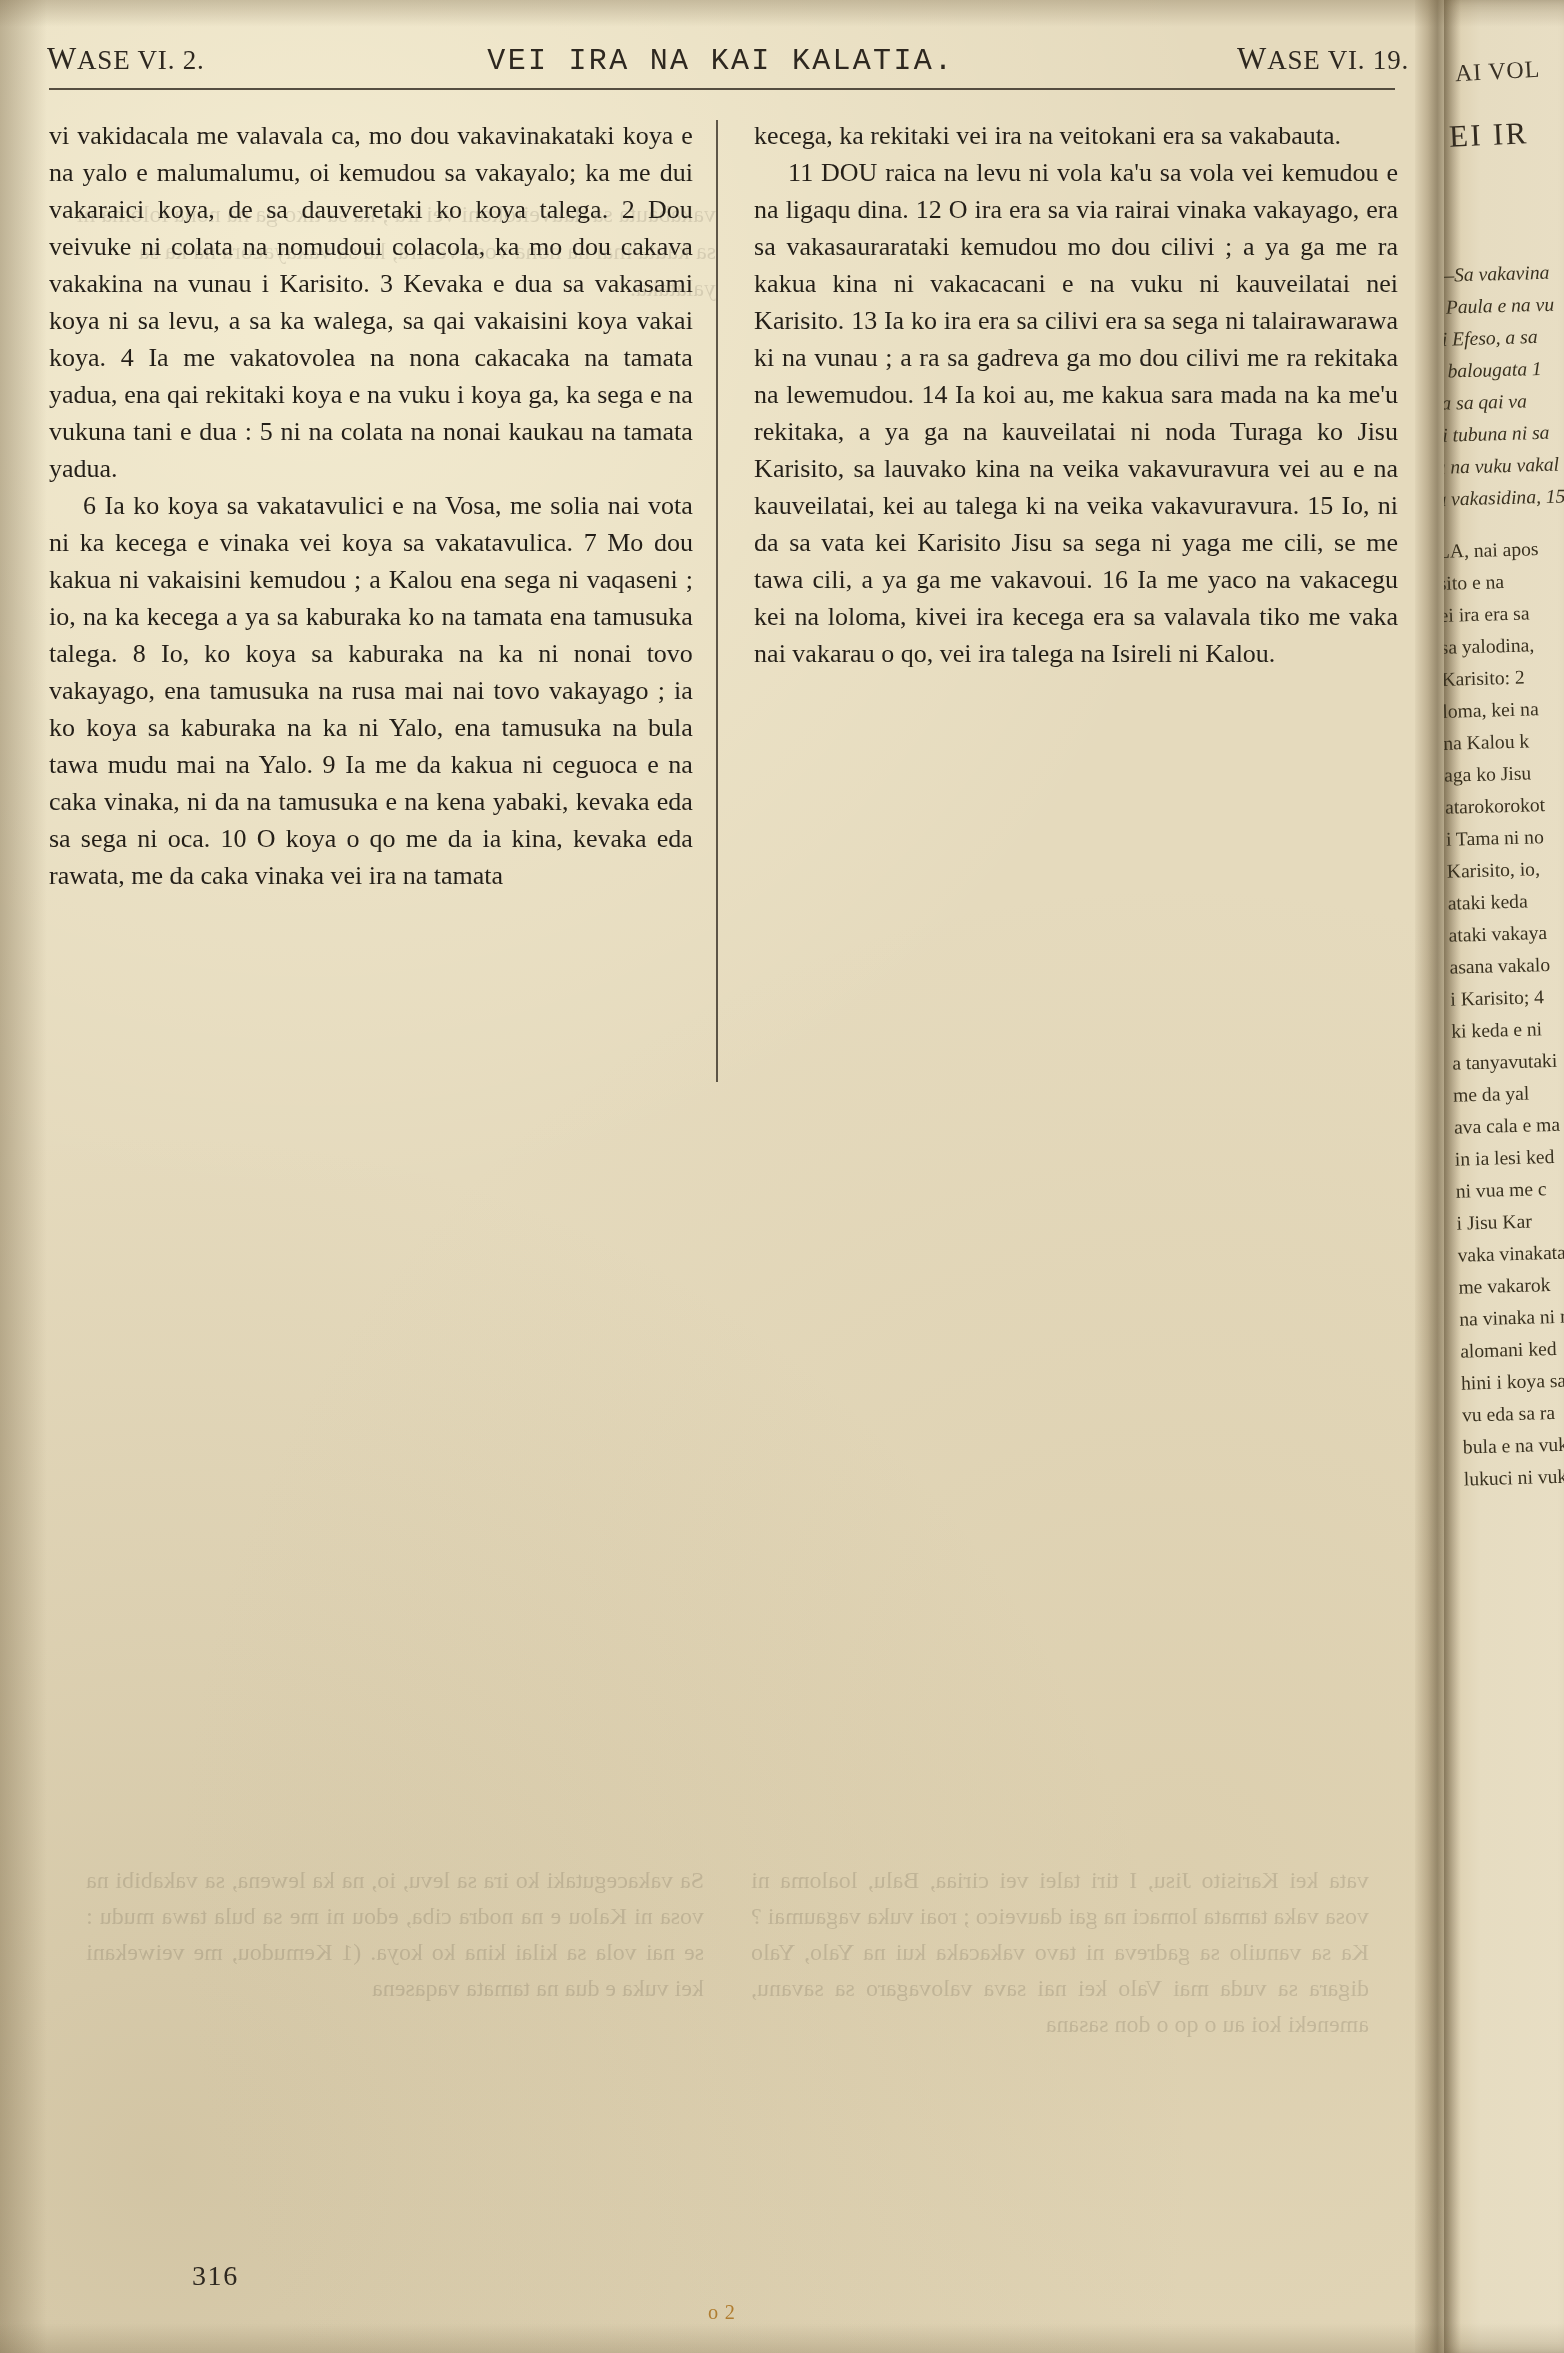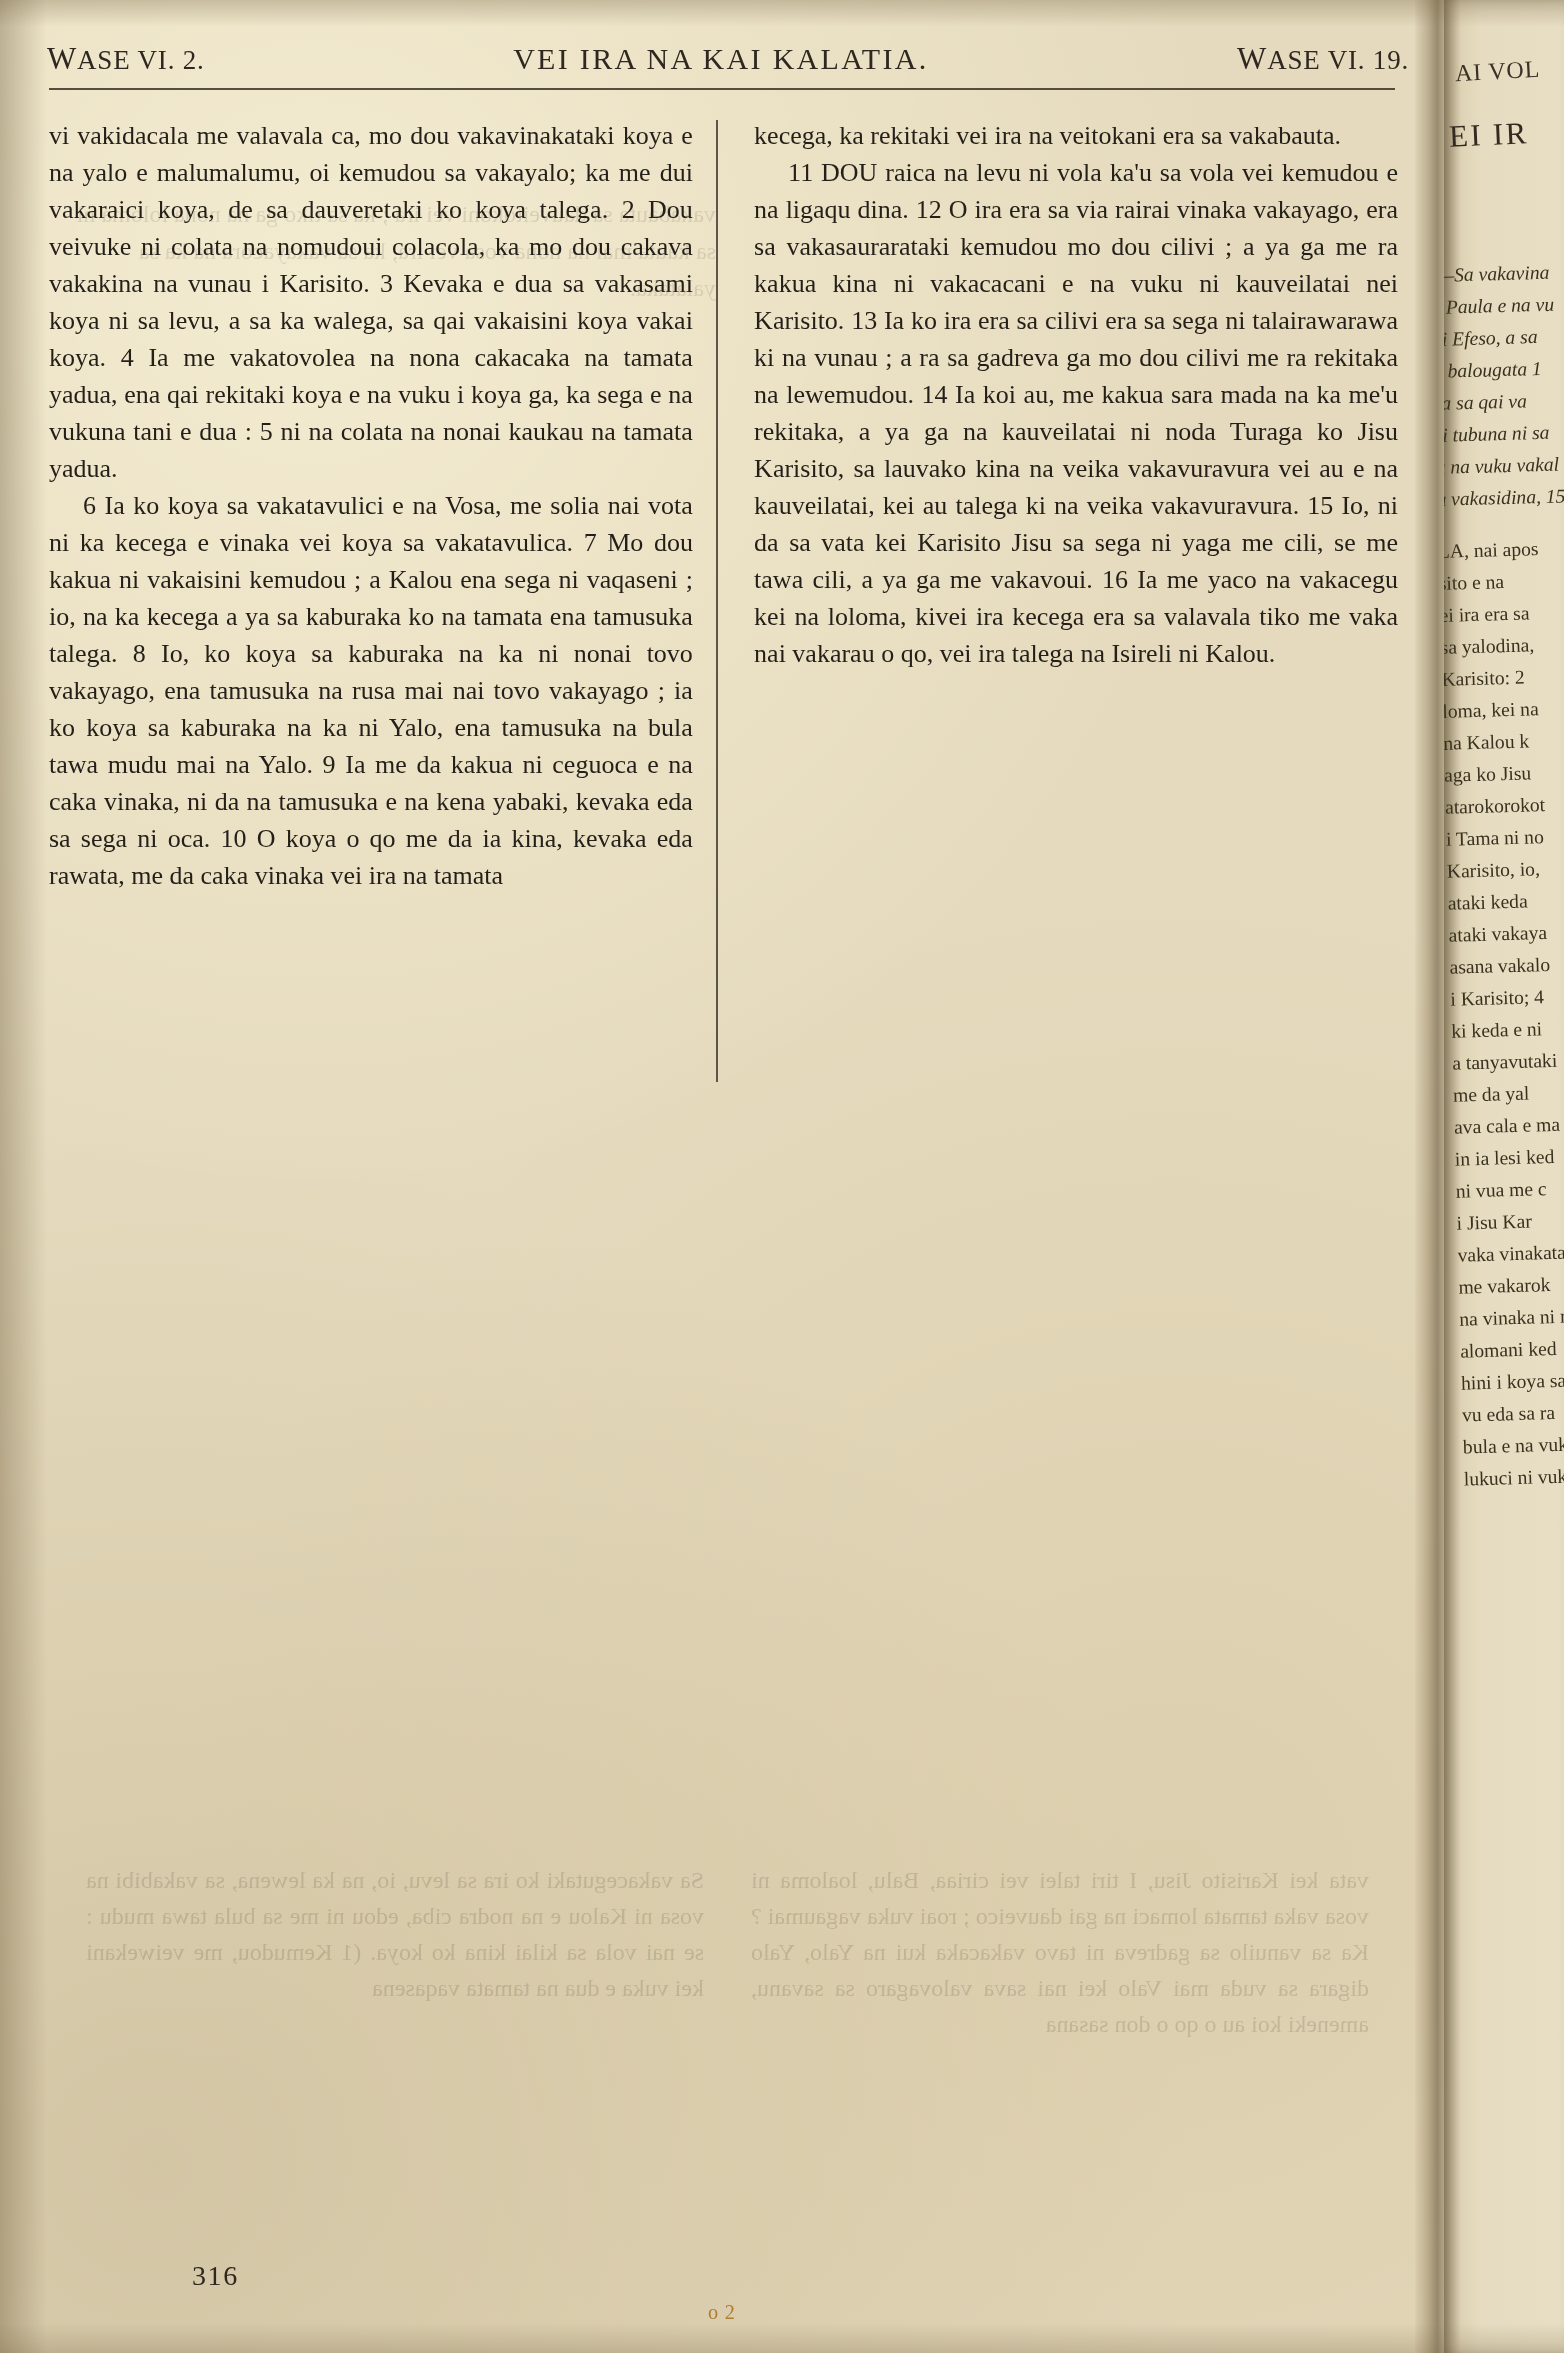--- a/index.html
+++ b/index.html
@@ -79,20 +79,21 @@
   }
   .rh-left, .rh-right {
     font-size: 27px;
     letter-spacing: 0.8px;
     white-space: nowrap;
   }
   .rh-center {
     font-size: 30px;
     letter-spacing: 2.3px;
     white-space: nowrap;
+    font-family: Liberation Mono, monospace;
   }
   .smallcap-lead {
     font-size: 31px;
   }
   .rule {
     position: absolute;
     left: 49px;
     top: 88px;
     width: 1346px;
     height: 2.3px;

